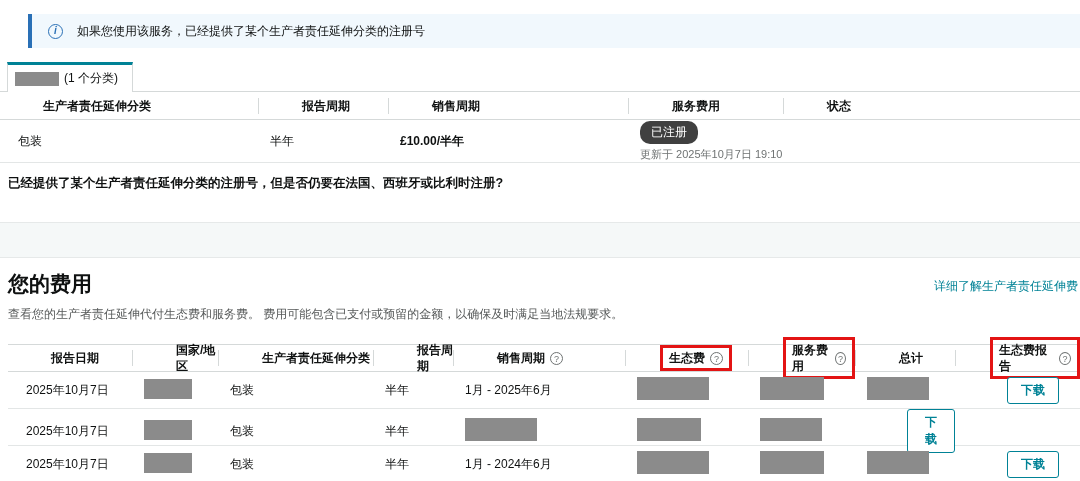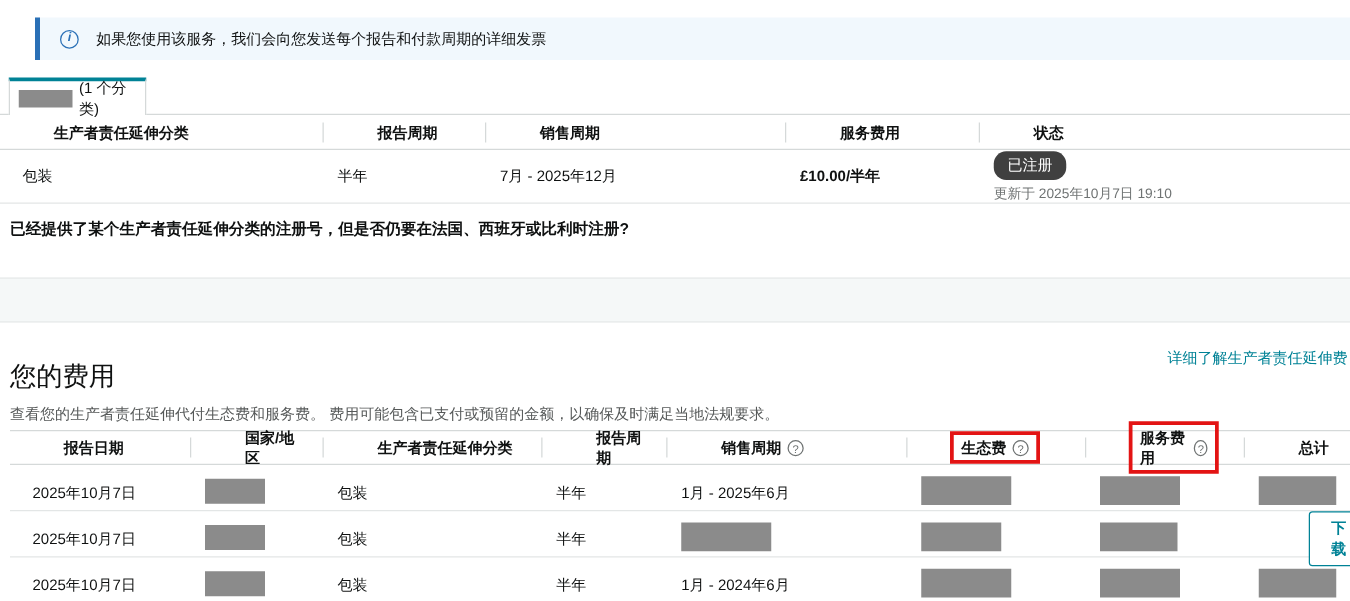--- a/index.html
+++ b/index.html
@@ -17,21 +17,21 @@
   }
   .info-icon {
     width:15px; height:15px; border:1.5px solid #2a70b6; border-radius:50%;
     color:#2a70b6; font-size:10px; font-weight:bold; line-height:12px;
     text-align:center; flex:0 0 auto; font-style:italic;
   }
   .banner-text { color:#0f1111; }
   
   .tab-row { margin:14px 0 0 7px; display:flex; }
   .tab {
-    width:110px; height:30px; background:#fff;
+    width:126px; height:30px; background:#fff;
     border-top:3px solid #008296; border-left:1px solid #d5d9d9; border-right:1px solid #d5d9d9;
     display:flex; align-items:center; gap:5px; padding-left:7px; cursor:pointer;
     position:relative; z-index:2;
   }
   .redacted { background:#8b8b8b; display:inline-block; }
   .tab .redacted { width:44px; height:14px; }
   
   .t1 { margin-top:-1px; border-top:1px solid #d5d9d9; }
   .t1-grid { display:grid; grid-template-columns:258px 130px 240px 155px 1fr; align-items:center; }
   .t1-head { height:28px; border-bottom:1px solid #d5d9d9; font-weight:bold; }
@@ -51,26 +51,26 @@
   .notice-title { font-weight:bold; font-size:12.5px; }
   .notice-body { margin-top:6px; color:#565959; }
   .teal-link { color:#008296; text-decoration:none; cursor:pointer; }
   
   .band {
     position:absolute; left:0; top:222px; width:1080px; height:36px;
     background:#f5f8f8; border-top:1px solid #e6e9e9; border-bottom:1px solid #e6e9e9;
   }
   
   .fees-head { position:absolute; left:8px; top:270px; width:1064px; }
-  .fees-title { font-size:21px; font-weight:normal; color:#0f1111;margin-top:17px; }
+  .fees-title { font-size:21px; font-weight:bold; color:#0f1111; }
   .fees-sub { margin-top:8px; color:#565959; }
   .fees-learn { position:absolute; right:-6px; top:8px; white-space:nowrap; }
   
   .t2 { position:absolute; left:8px; top:344px; width:1072px; border-top:1px solid #d5d9d9; }
-  .t2-grid { display:grid; grid-template-columns:124px 86px 155px 80px 172px 123px 107px 100px 1fr; align-items:center;gap:20px; }
+  .t2-grid { display:grid; grid-template-columns:124px 86px 155px 80px 172px 123px 107px 100px 1fr; align-items:center; }
   .t2-head { height:27px; border-bottom:1px solid #d5d9d9; font-weight:bold; }
   .t2-row { height:37px; border-bottom:1px solid #e3e6e6; }
   .t2 .hcell { display:flex; align-items:center; gap:5px; }
   .help-icon {
     display:inline-block; width:13px; height:13px; border:1px solid #6f7373; border-radius:50%;
     color:#6f7373; font-size:9px; font-weight:normal; line-height:12px; text-align:center; cursor:pointer;
   }
   .hl {
     border:3px solid #e31414; padding:2px 6px; display:inline-flex; align-items:center; gap:5px;
     margin-left:-9px;
@@ -82,42 +82,41 @@
   .dl-btn {
     display:inline-block; margin-left:40px; background:#fff; border:1px solid #008296;
     border-radius:3px; color:#008296; padding:4px 13px; font-size:12px; cursor:pointer;font-weight:bold;
   }
 </style>
 </head>
 <body>
 
 <div class="banner">
   <span class="info-icon">i</span>
-  <span class="banner-text">如果您使用该服务，我们会向您发送每个报告和付款周期的详细发票</span>
+  <span class="banner-text">如果您使用该服务，已经提供了某个生产者责任延伸分类的注册号</span>
 </div>
 
 <div class="tab-row">
   <div class="tab">
     <span class="redacted"></span>
     <span>(1 个分类)</span>
   </div>
 </div>
 
 <div class="t1">
   <div class="t1-grid t1-head">
     <div class="cell cell-first hcell hcell-first">生产者责任延伸分类</div>
     <div class="cell hcell">报告周期</div>
     <div class="cell hcell">销售周期</div>
     <div class="cell hcell">服务费用</div>
     <div class="cell hcell">状态</div>
   </div>
   <div class="t1-grid t1-body">
     <div class="cell cell-first">包装</div>
     <div class="cell">半年</div>
-    <div class="cell">7月 - 2025年12月</div>
     <div class="cell bold">£10.00/半年</div>
     <div class="cell">
       <span class="badge">已注册</span>
       <div class="status-sub">更新于 2025年10月7日 19:10</div>
     </div>
   </div>
 </div>
 
 <div class="notice">
   <div class="notice-title">已经提供了某个生产者责任延伸分类的注册号，但是否仍要在法国、西班牙或比利时注册?</div>

